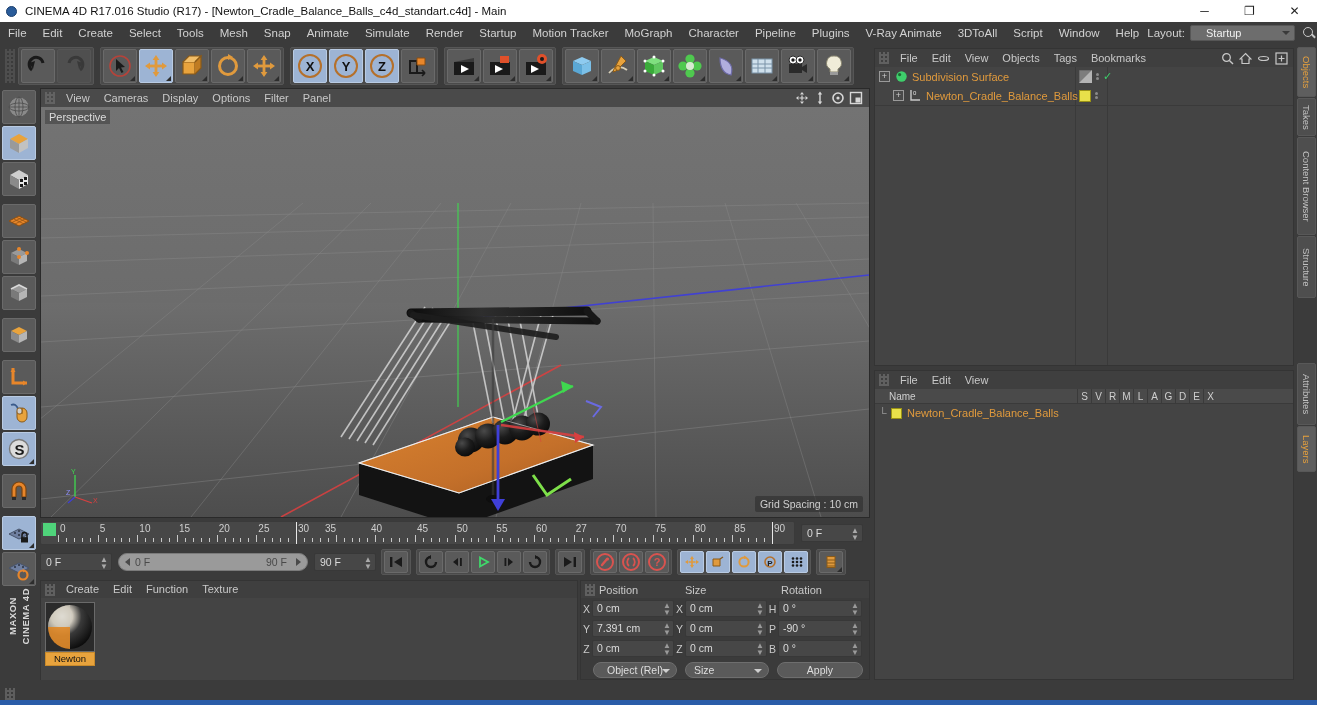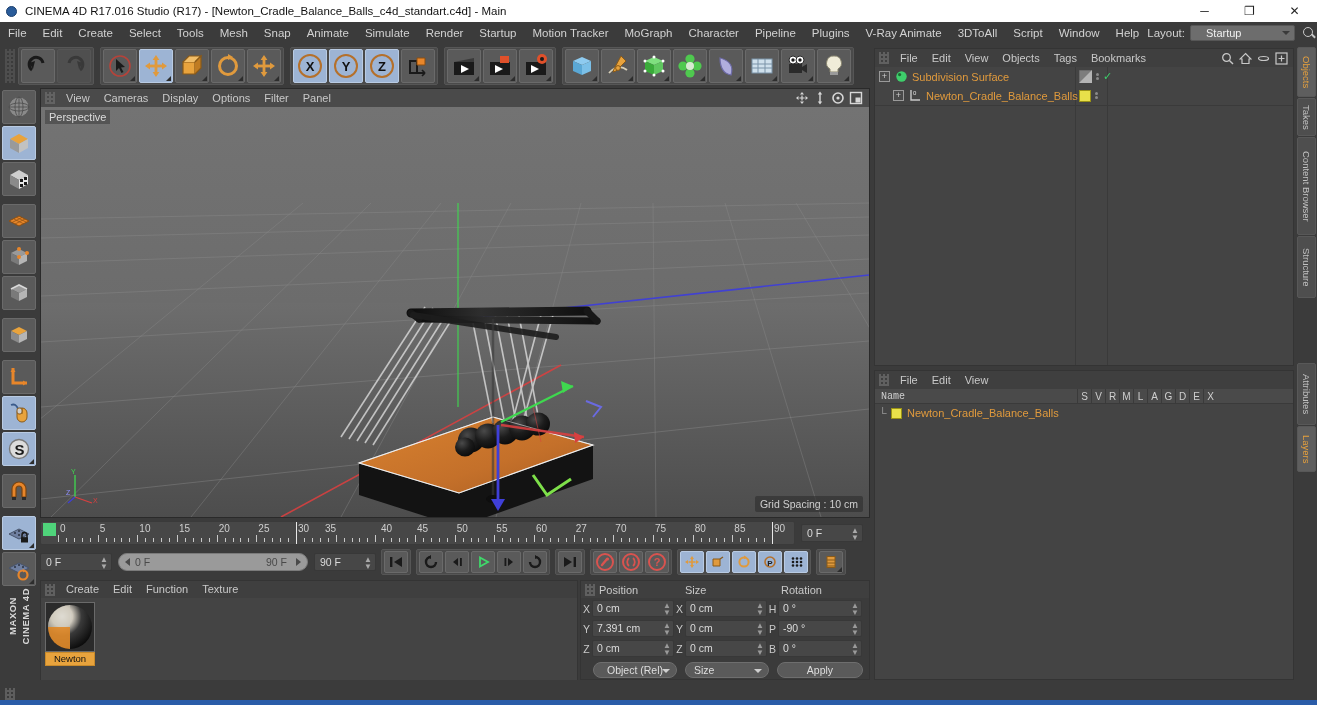--- a/index.html
+++ b/index.html
@@ -708,21 +708,21 @@
   <div class="tlruler" id="tlruler">
     <div class="tlgreen"></div>
   <div class="tlnum" style="left: 19px;">0</div>
       <div class="tlnum" style="left: 58.6667px;">5</div>
       <div class="tlnum" style="left: 98.3333px;">10</div>
       <div class="tlnum" style="left: 138px;">15</div>
       <div class="tlnum" style="left: 177.667px;">20</div>
       <div class="tlnum" style="left: 217.333px;">25</div>
       <div class="tlnum" style="left: 257px;">30</div>
       <div class="tlnum" style="left: 284px;">35</div>
-      <div class="tlnum" style="left: 340px;">40</div>
+      <div class="tlnum" style="left: 330px;">40</div>
       <div class="tlnum" style="left: 376px;">45</div>
       <div class="tlnum" style="left: 415.667px;">50</div>
       <div class="tlnum" style="left: 455.333px;">55</div>
       <div class="tlnum" style="left: 495px;">60</div>
       <div class="tlnum" style="left: 534.667px;">27</div>
       <div class="tlnum" style="left: 574.333px;">70</div>
       <div class="tlnum" style="left: 614px;">75</div>
       <div class="tlnum" style="left: 653.667px;">80</div>
       <div class="tlnum" style="left: 693.333px;">85</div>
       <div class="tlnum" style="left: 733px;">90</div>
@@ -1147,21 +1147,21 @@
 <div class="laywrap">
   <div class="layhead" id="layhead">
     <div class="grip2" style="width:10px;height:12px;margin:0 4px;background:
       repeating-linear-gradient(0deg,#6e6e6e 0 2px,transparent 2px 4px),
       repeating-linear-gradient(90deg,#6e6e6e 0 2px,transparent 2px 4px);background-size:4px 4px;opacity:.7;"></div>
   <div class="mi">File</div>
       <div class="mi">Edit</div>
       <div class="mi">View</div>
     </div>
   <div class="laycols" id="laycols">
-      <div style="width: 202px; padding-left: 6px; height: 15px; line-height: 15px; font-family: Liberation Mono, monospace;">Name</div>
+      <div style="width: 202px; padding-left: 14px; height: 15px; line-height: 15px;">Name</div>
       <div class="laycol">S</div>
       <div class="laycol">V</div>
       <div class="laycol">R</div>
       <div class="laycol">M</div>
       <div class="laycol">L</div>
       <div class="laycol">A</div>
       <div class="laycol">G</div>
       <div class="laycol">D</div>
       <div class="laycol">E</div>
       <div class="laycol">X</div>

